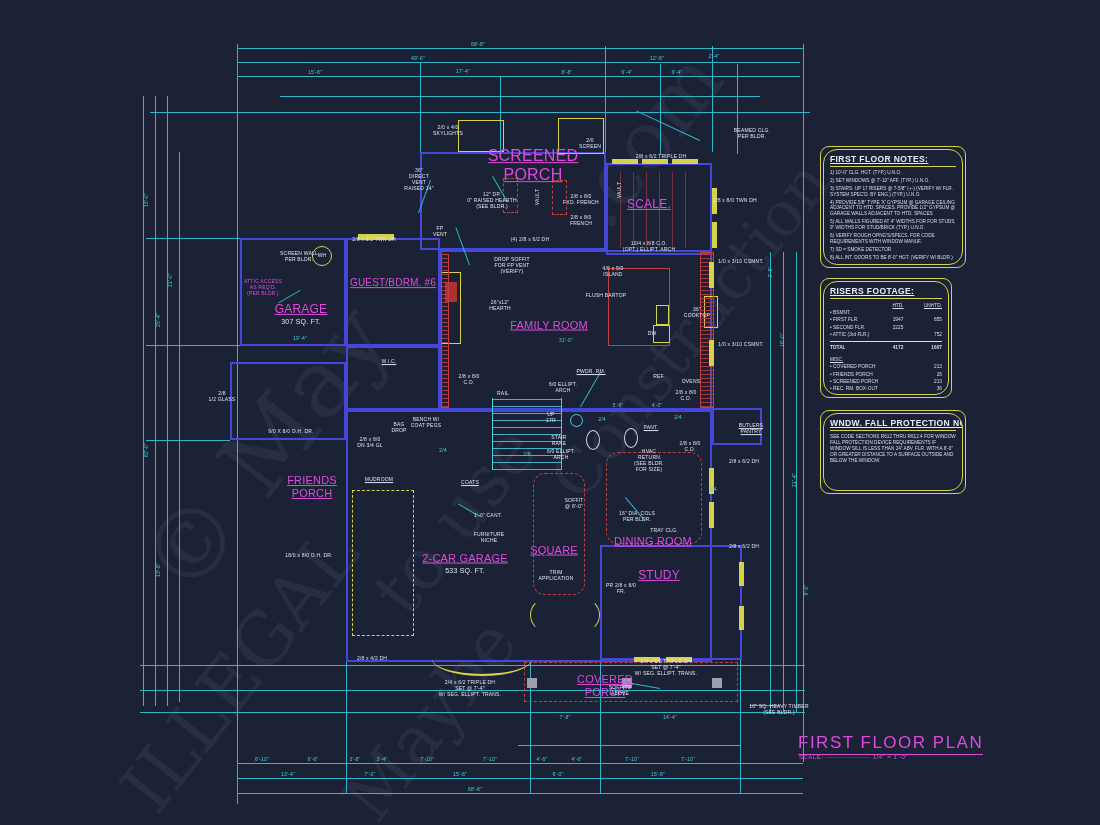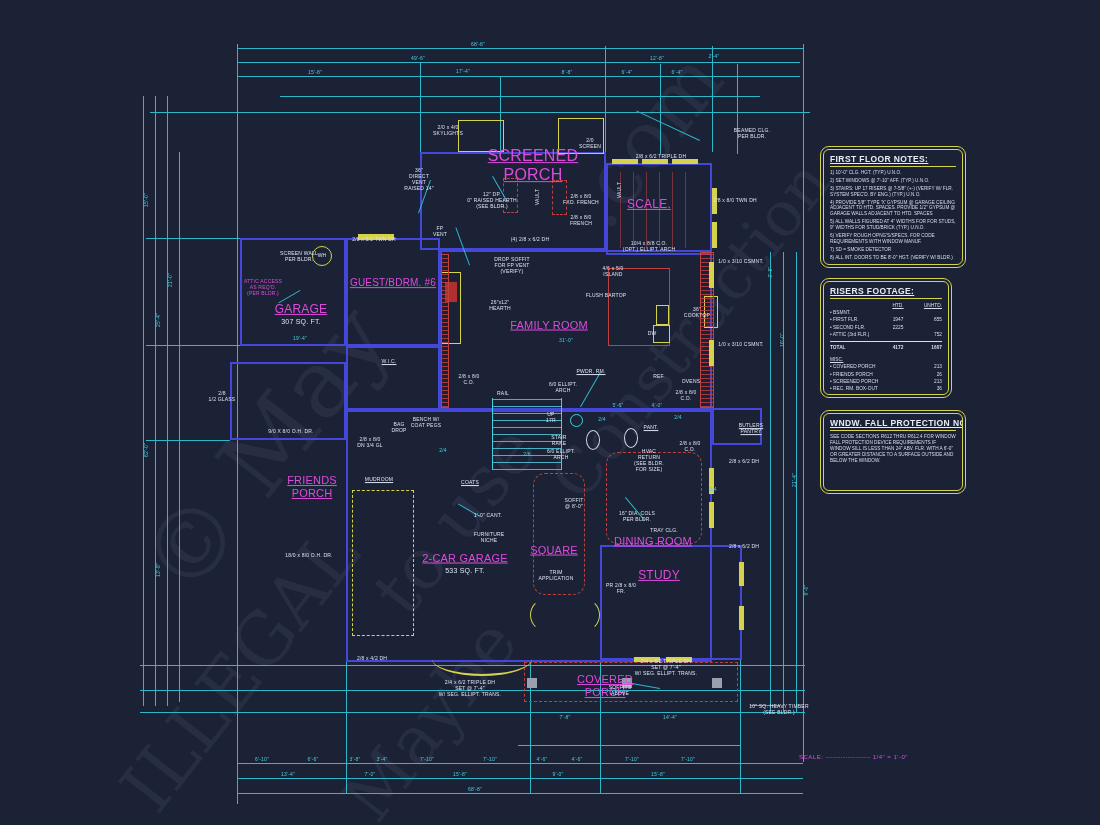--- a/index.html
+++ b/index.html
@@ -4,21 +4,21 @@
 <style>
   html,body{margin:0;padding:0;background:#10162a;}
   #canvas{position:relative;width:1100px;height:825px;background:#1b2236;overflow:hidden;
           font-family:"Liberation Sans","DejaVu Sans",sans-serif;}
   .ann{position:absolute;white-space:pre-line;text-align:center;line-height:1.18;letter-spacing:.2px;}
   .hl,.vl{position:absolute;background:#2fb6c9;}
   .rect{position:absolute;box-sizing:border-box;}
   .wm{position:absolute;font-family:"DejaVu Serif","Liberation Serif",serif;color:rgba(205,216,238,0.07);
       transform-origin:center;white-space:nowrap;}
   .nbox{position:absolute;border:1.5px solid #d5d24b;border-radius:9px;padding:2px;box-sizing:border-box;}
-  .nbox-inner{border:1px solid #d5d24b;border-radius:6px;width:100%;height:100%;box-sizing:border-box;
+  .nbox-inner{border:1px solid #d5d24b;border-radius:14px;width:100%;height:100%;box-sizing:border-box;
       padding:4px 6px;overflow:hidden;}
   .nb-title{color:#e8ecf7;font-size:8.5px;font-weight:bold;letter-spacing:.4px;text-decoration:underline;
       border-bottom:1px solid #d5d24b;padding-bottom:2px;margin-bottom:3px;white-space:nowrap;}
   .note-line{color:#d8deee;font-size:4.7px;line-height:1.25;margin-bottom:2px;}
   .sf-row{display:flex;color:#d8deee;font-size:4.8px;line-height:1.5;}
   .sf-l{flex:1;text-align:left;} .sf-c{width:28px;text-align:center;} .sf-r{width:30px;text-align:right;}
   .sf-head{text-decoration:underline;}
   .sf-total{border-top:1px solid #d8deee;margin-top:3px;padding-top:2px;font-weight:bold;}
   .sf-misc{margin-top:5px;text-decoration:underline;}
   .fp-title{position:absolute;left:798px;top:733px;color:#dd4bdd;font-size:17px;letter-spacing:1.5px;
@@ -391,14 +391,15 @@
     </div>
   </div>
 
   <div class="nbox" style="left:820px;top:410px;width:146px;height:84px;">
     <div class="nbox-inner">
       <div class="nb-title">WNDW. FALL PROTECTION NOTES:</div>
       <div class="note-line">SEE CODE SECTIONS R612 THRU R612.4 FOR WINDOW FALL PROTECTION DEVICE REQUIREMENTS IF WINDOW SILL IS LESS THAN 24" ABV. FLR. WITH A 6'-0" OR GREATER DISTANCE TO A SURFACE OUTSIDE AND BELOW THE WINDOW.</div>
     </div>
   </div>
 
+  <div class="fp-title">FIRST FLOOR PLAN</div>
   <div class="fp-scale">SCALE: ------------------ 1/4" = 1'-0"</div>
 </div>
 
 </body></html>

